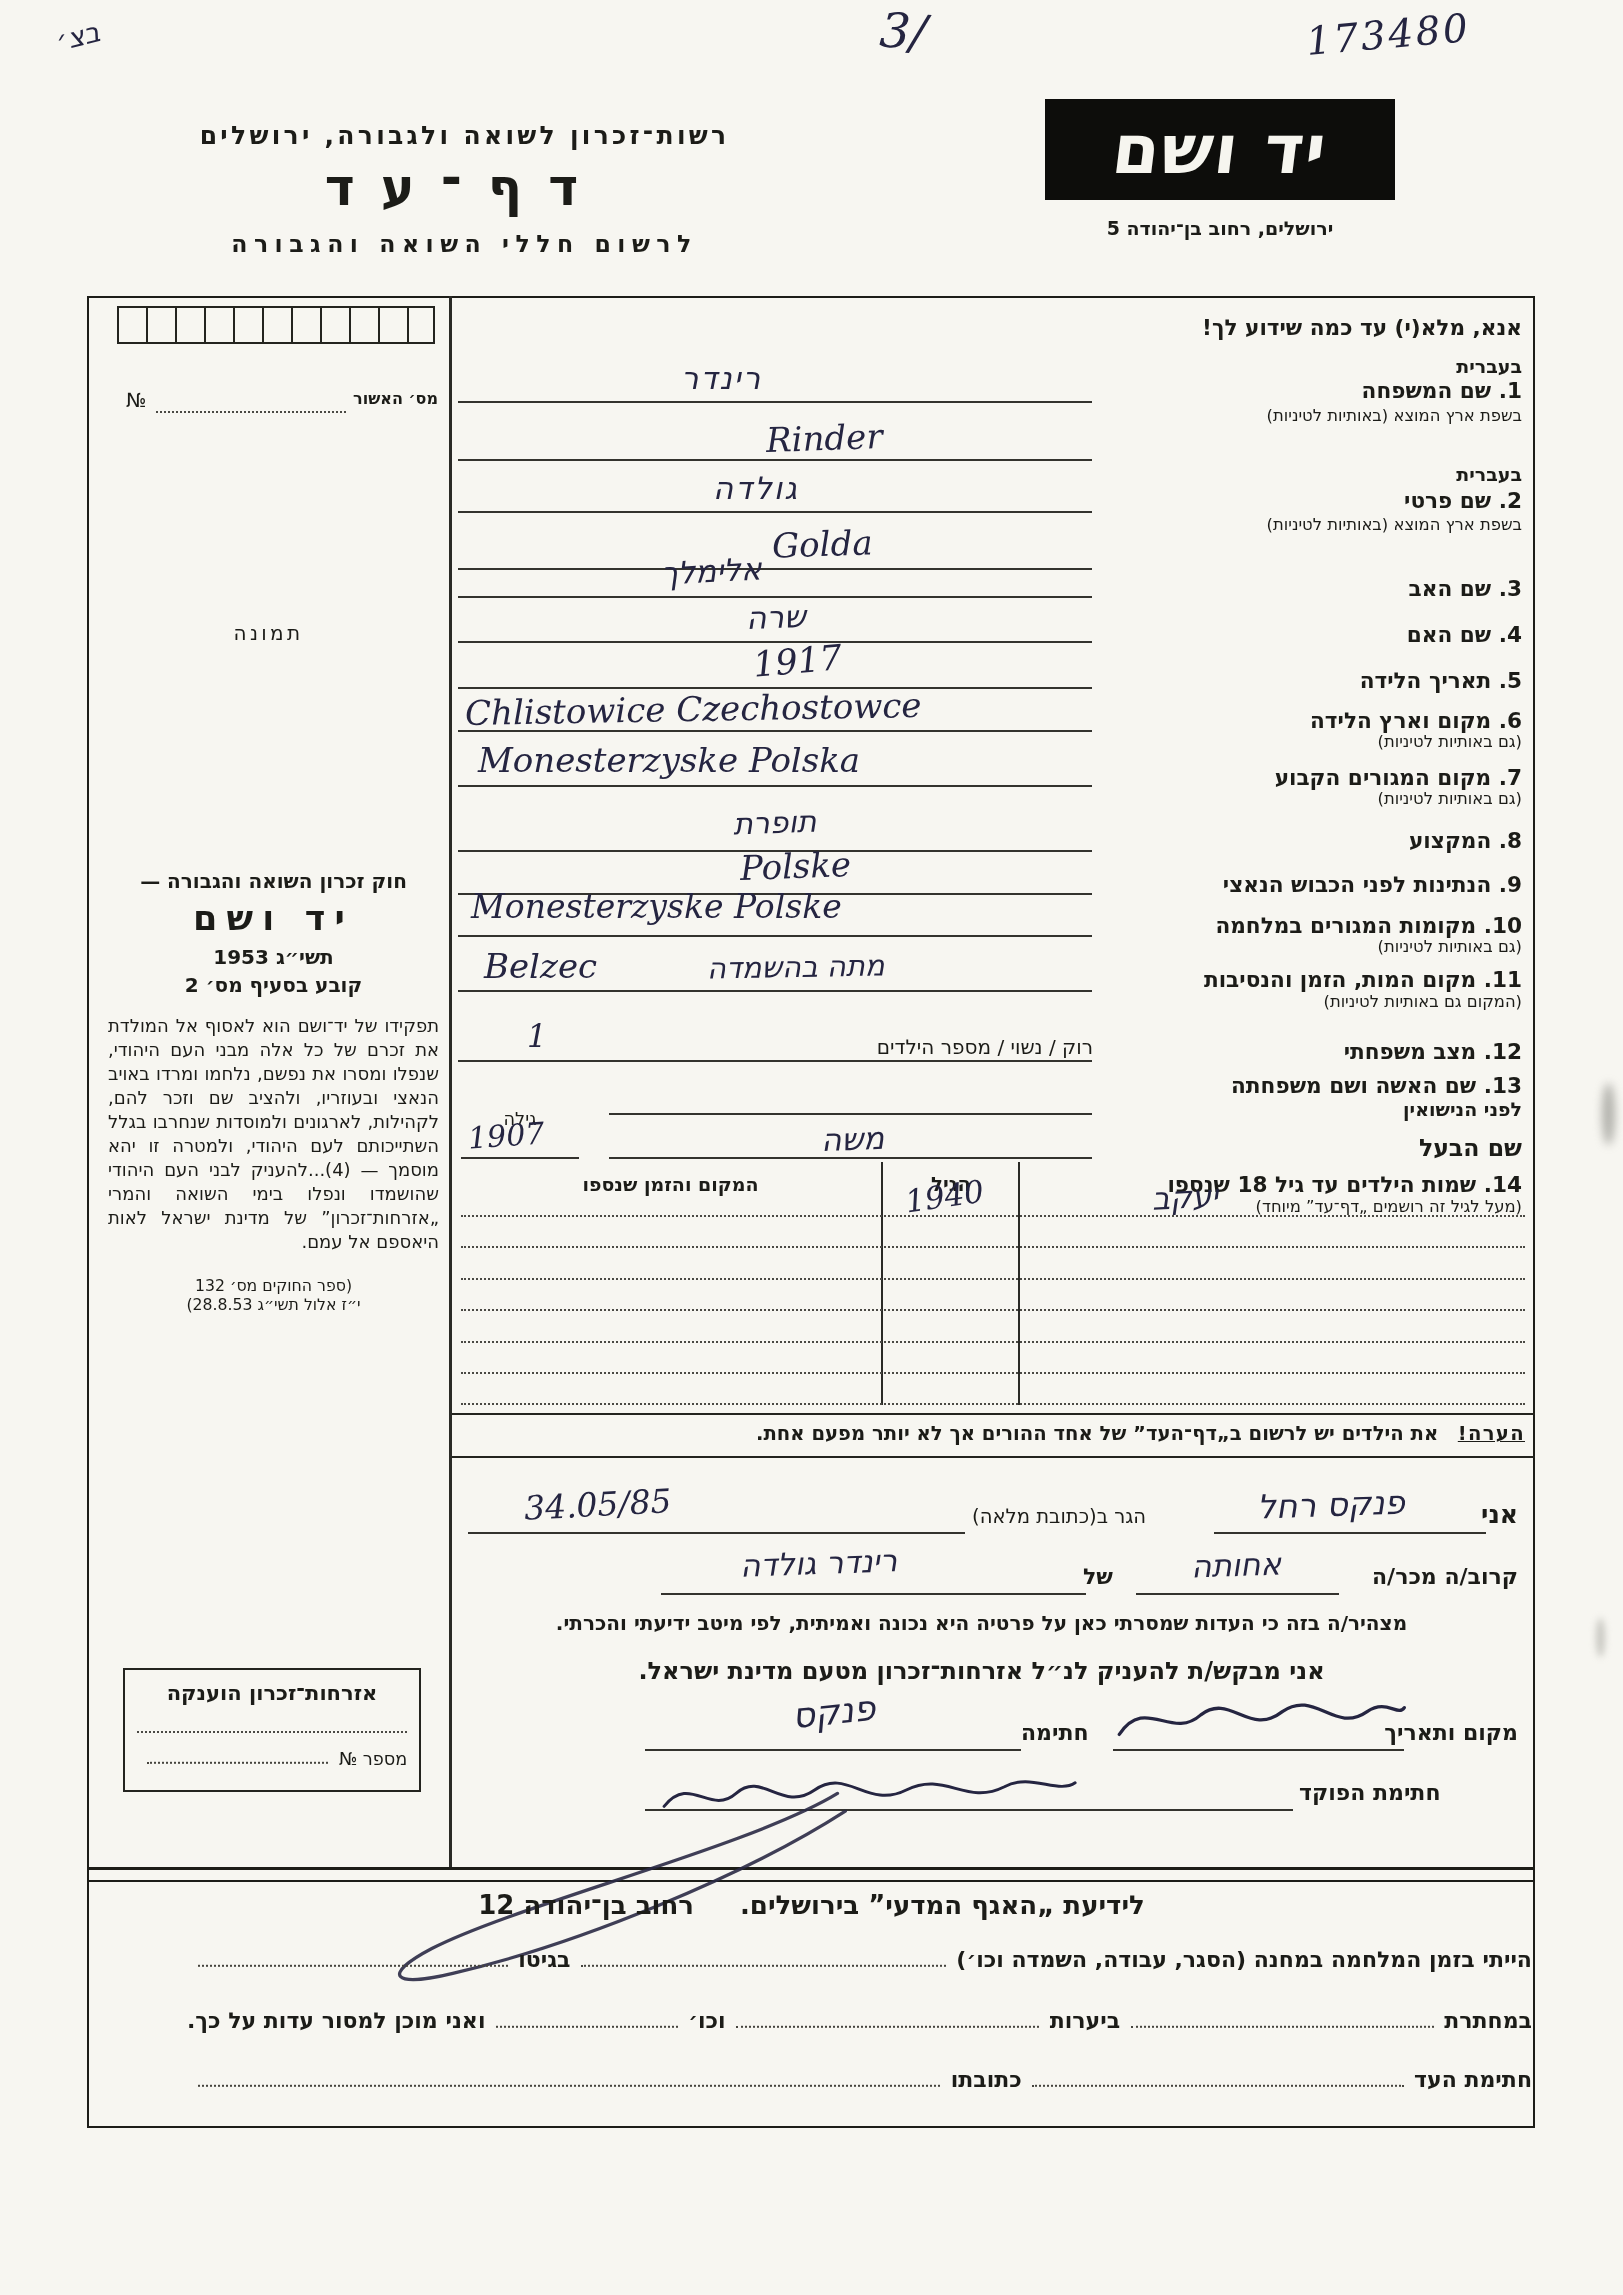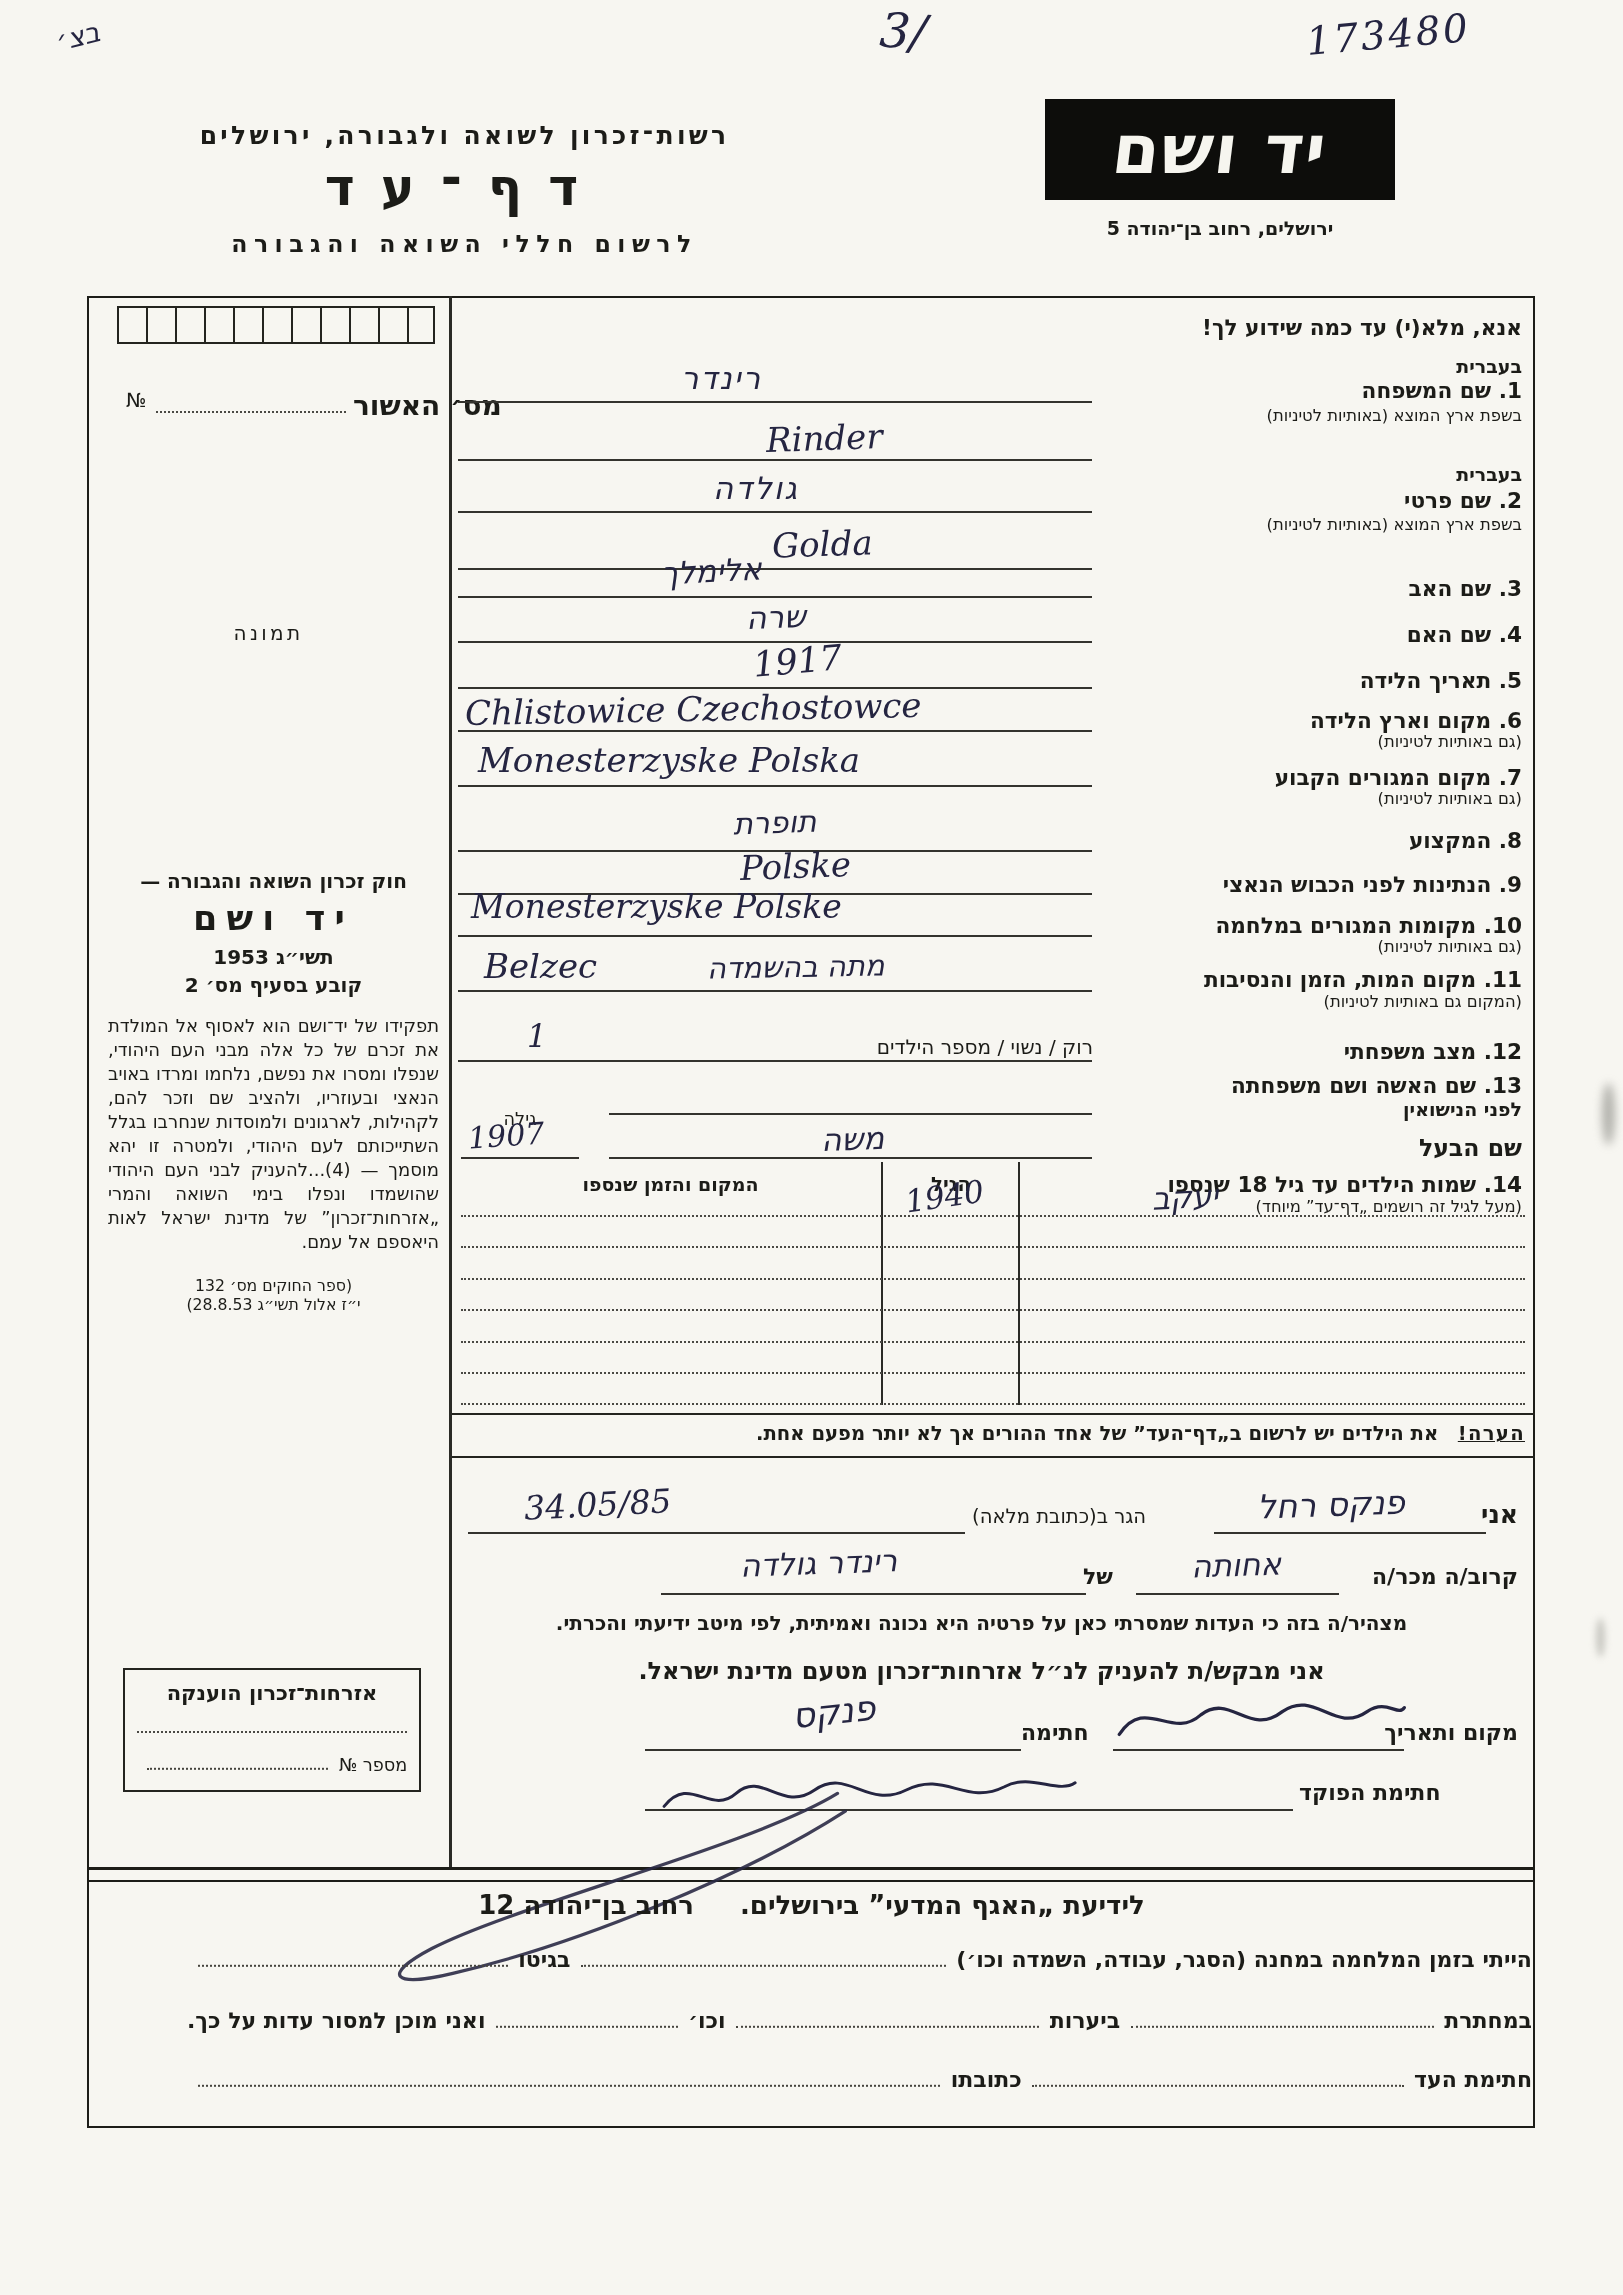--- a/index.html
+++ b/index.html
@@ -43,38 +43,38 @@
 
   <div class="abs" style="left:87px;top:296px;width:1448px;height:1832px;border:2.6px solid #1d1d18"></div>
   <div class="abs vline" style="left:449px;top:296px;width:2.6px;height:1572px"></div>
   <div class="abs" style="left:87px;top:1867px;width:1448px;height:2.6px;background:#1d1d18"></div>
   <div class="abs" style="left:87px;top:1880px;width:1448px;height:2px;background:#1d1d18"></div>
 
   <div class="abs" style="left:117px;top:306px;width:318px;height:38px;border:2px solid #24241f;
        background-image:repeating-linear-gradient(90deg,transparent 0 27px,#24241f 27px 29px)"></div>
   <div class="abs" style="left:126px;top:389px;font-size:19.6px">№</div>
   <div class="abs dotline" style="left:156px;top:411px;width:190px"></div>
-  <div class="abs" style="left:353px;top:389px;font-weight:bold;font-size:28px">מס׳ האשור</div>
+  <div class="abs" style="left:353px;top:389px;font-weight:bold;font-size:16px">מס׳ האשור</div>
 
   <div class="abs ctr" style="left:88px;top:621px;width:361px;font-size:20px;letter-spacing:3.3px">תמונה</div>
 
   <div class="abs" style="left:108px;top:869px;width:331px">
     <div class="ctr" style="font-weight:bold;font-size:20px">חוק זכרון השואה והגבורה —</div>
     <div class="ctr" style="font-weight:bold;font-size:35px;letter-spacing:9.2px;margin-top:5.2px">יד ושם</div>
     <div class="ctr" style="font-weight:bold;font-size:20px;margin-top:6.5px">תשי״ג 1953</div>
     <div class="ctr" style="font-weight:bold;font-size:20px;margin-top:3.9px">קובע בסעיף מס׳ 2</div>
     <div class="wrap" style="font-size:18px;line-height:24px;text-align:justify;margin-top:17px">תפקידו של יד־ושם הוא לאסוף אל המולדת את זכרם של כל אלה מבני העם היהודי, שנפלו ומסרו את נפשם, נלחמו ומרדו באויב הנאצי ובעוזריו, ולהציב שם וזכר להם, לקהילות, לארגונים ולמוסדות שנחרבו בגלל השתייכותם לעם היהודי, ולמטרה זו יהא מוסמך — (4)...להעניק לבני העם היהודי שהושמדו ונפלו בימי השואה והמרי „אזרחות־זכרון” של מדינת ישראל לאות היאספם אל עמם.</div>
     <div class="ctr" style="font-size:15.7px;margin-top:22px">(ספר החוקים מס׳ 132</div>
     <div class="ctr" style="font-size:15.7px">י״ז אלול תשי״ג 28.8.53)</div>
   </div>
 
   <div class="abs" style="left:123px;top:1668px;width:298px;height:124px;border:2.6px solid #24241f;padding:10.5px 11.8px">
     <div style="font-weight:bold;font-size:21px;text-align:center">אזרחות־זכרון הוענקה</div>
     <div class="dotline" style="margin-top:26px"></div>
-    <div class="flex" style="margin-top:22px">
+    <div class="flex" style="margin-top:16px">
       <span style="font-size:17.7px;white-space:nowrap">מספר №</span>
       <span class="dotfill"></span>
     </div>
   </div>
 
   <div class="abs lbl" style="right:101px;top:315px;width:422px">אנא, מלא(י) עד כמה שידוע לך!</div>
 
   <div class="abs lbl" style="right:101px;top:355px;width:422px;font-size:19px">בעברית</div>
   <div class="abs lbl" style="right:101px;top:378px;width:422px">1. שם המשפחה</div>
   <div class="abs lbl sm" style="right:101px;top:406px;width:422px">בשפת ארץ המוצא (באותיות לטיניות)</div>

